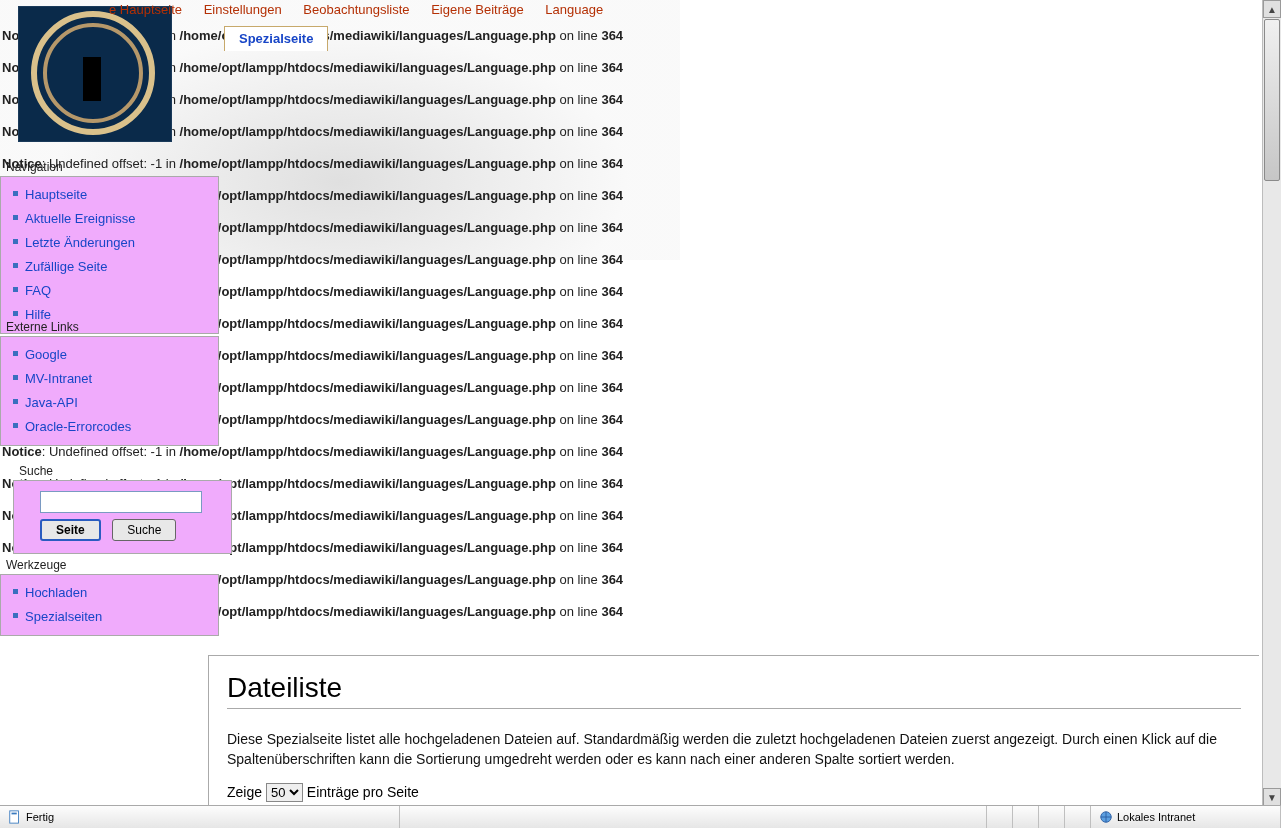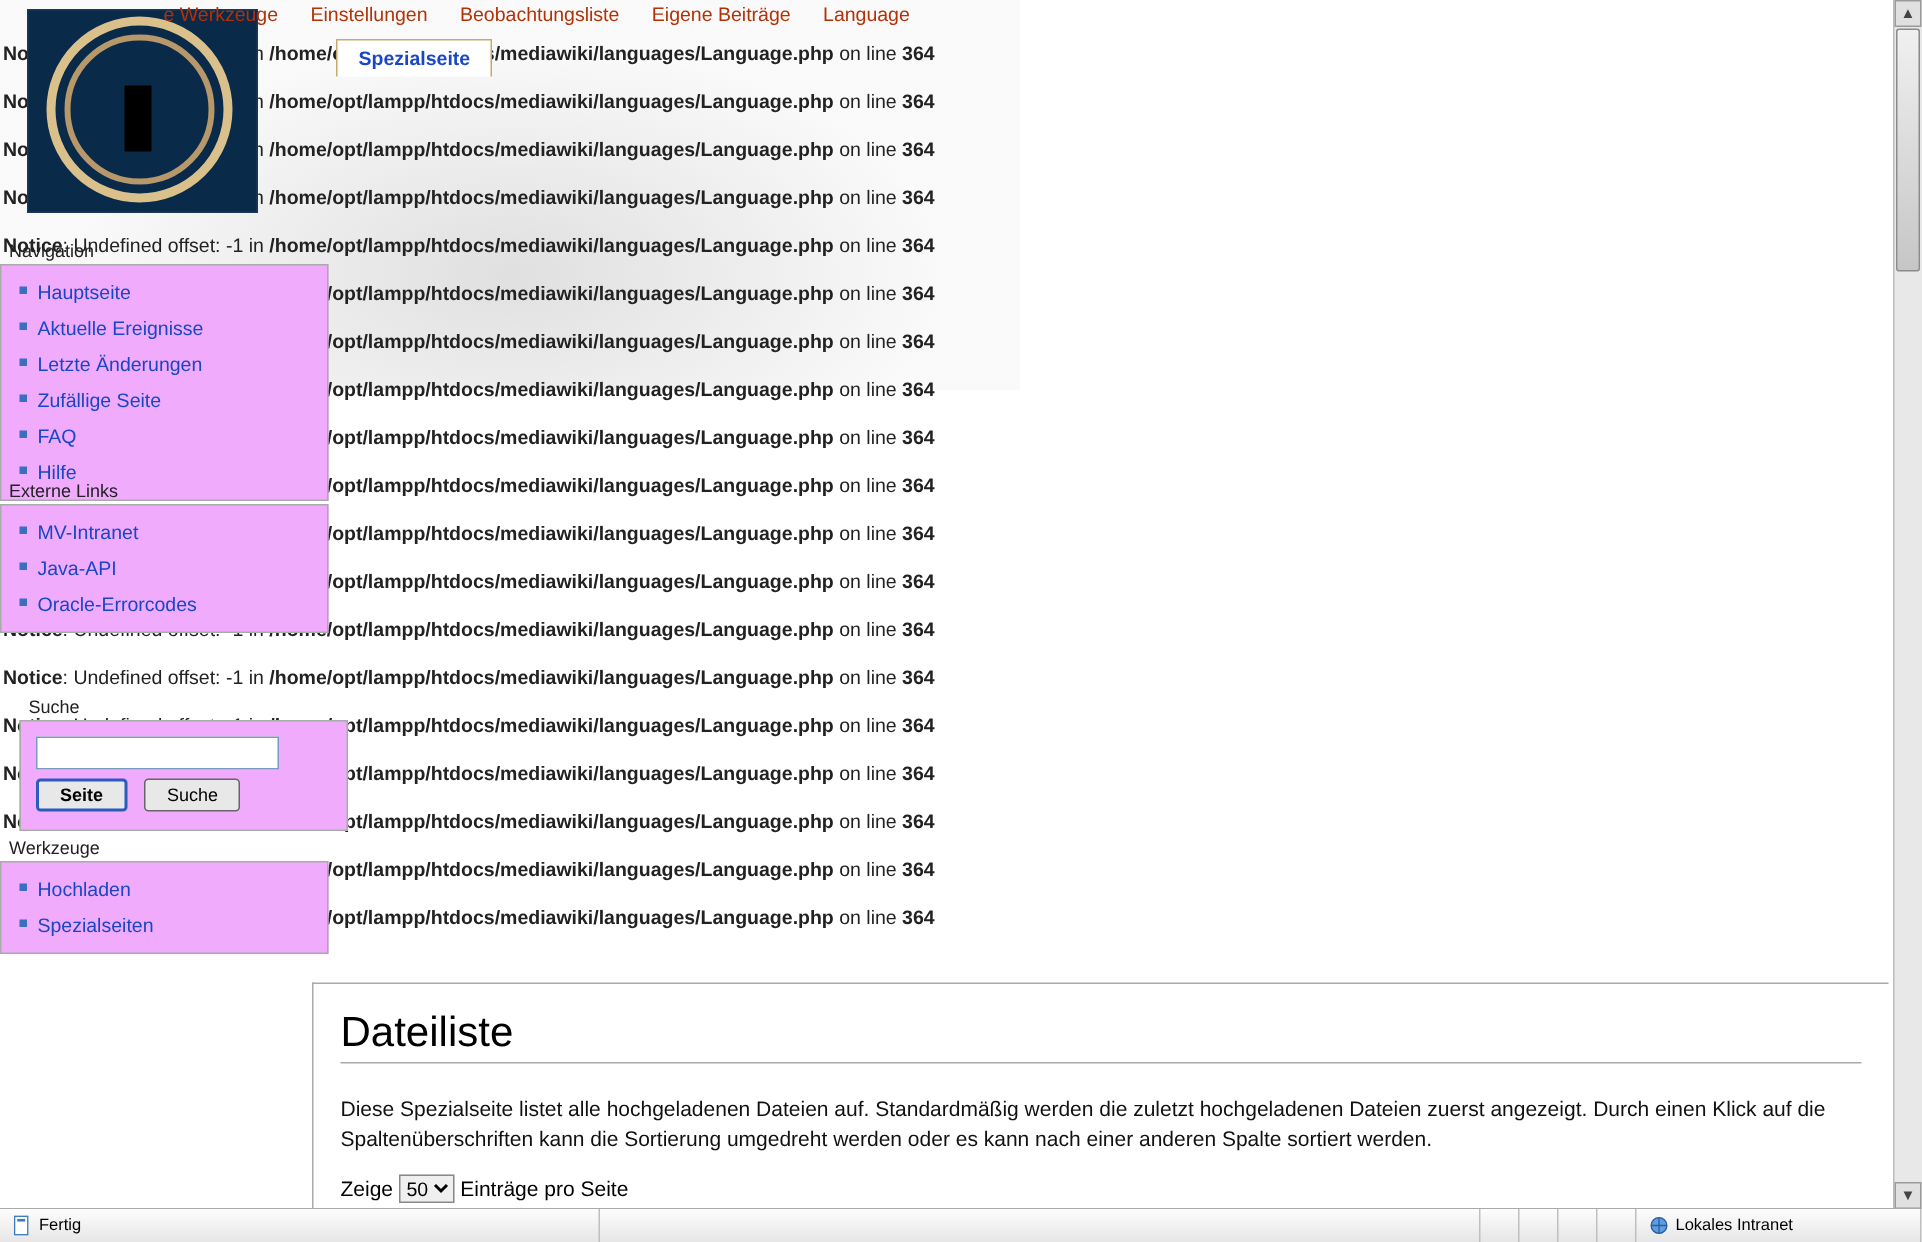--- a/index.html
+++ b/index.html
@@ -34,21 +34,21 @@
   .pbody ul{list-style:none;margin:0;padding:0;}
   .pbody li{padding:2px 4px 2px 24px;position:relative;font-size:13px;line-height:20px;}
   .pbody li:before{content:"";position:absolute;left:12px;top:8px;width:5px;height:5px;background:#3a6fbf;}
   .pbody li a{color:#1846c7;text-decoration:none;}
 
   #p-nav{top:160px;}
   #p-ext{top:320px;}
   #p-search{top:464px;margin-left:13px;}
   #p-tools{top:558px;}
 
-  #p-search .pbody{padding:10px 10px 12px;}
+  #p-search .pbody{padding:10px 26px 12px;}
   #p-search input[type=text]{width:156px;height:18px;border:1px solid #7a9ac2;font-size:12px;padding:1px 2px;}
   .btnrow{margin-top:6px;text-align:left;}
   .btnrow button{font-size:12px;padding:2px 14px;border:2px solid #2a5cc0;background:#e8e8e8;border-radius:3px;margin-right:8px;}
   .btnrow button.secondary{border:1px solid #666;padding:3px 14px;}
 
   .content{position:absolute;left:208px;top:655px;right:4px;border:1px solid #aaa;border-right:none;background:#fff;padding:16px 18px 40px 18px;z-index:3;}
   .content h1{font-size:28px;font-weight:normal;margin:0 0 4px 0;}
   .content .rule{border-bottom:1px solid #aaa;margin:4px 0 20px 0;}
   .content p{margin:0 0 14px 0;font-size:14px;line-height:20px;color:#111;}
   .perpage{font-size:14px;}
@@ -90,21 +90,21 @@
       <div class="err-line"><b>Notice</b>: Undefined offset: -1 in <b>/home/opt/lampp/htdocs/mediawiki/languages/Language.php</b> on line <b>364</b></div>
     </div>
 
   <div class="logo">
     <div class="swirl"></div>
     <div class="swirl2"></div>
     <div class="figure"></div>
   </div>
 
   <div class="toplinks">
-    <a href="#">e Werkzeuge</a>
+    <a href="#">e Hauptseite</a>
     <a href="#">Einstellungen</a>
     <a href="#">Beobachtungsliste</a>
     <a href="#">Eigene Beiträge</a>
     <a href="#">Language</a>
   </div>
 
   <div class="tab">
     <a href="#">Spezialseite</a>
   </div>
 
@@ -119,20 +119,21 @@
           <li><a href="#">FAQ</a></li>
           <li><a href="#">Hilfe</a></li>
         </ul>
     </div>
   </div>
 
   <div class="portlet" id="p-ext">
     <h5>Externe Links</h5>
     <div class="pbody">
       <ul id="ext-ul">
+          <li><a href="#">Google</a></li>
           <li><a href="#">MV-Intranet</a></li>
           <li><a href="#">Java-API</a></li>
           <li><a href="#">Oracle-Errorcodes</a></li>
         </ul>
     </div>
   </div>
 
   <div class="portlet" id="p-search">
     <h5>Suche</h5>
     <div class="pbody">

